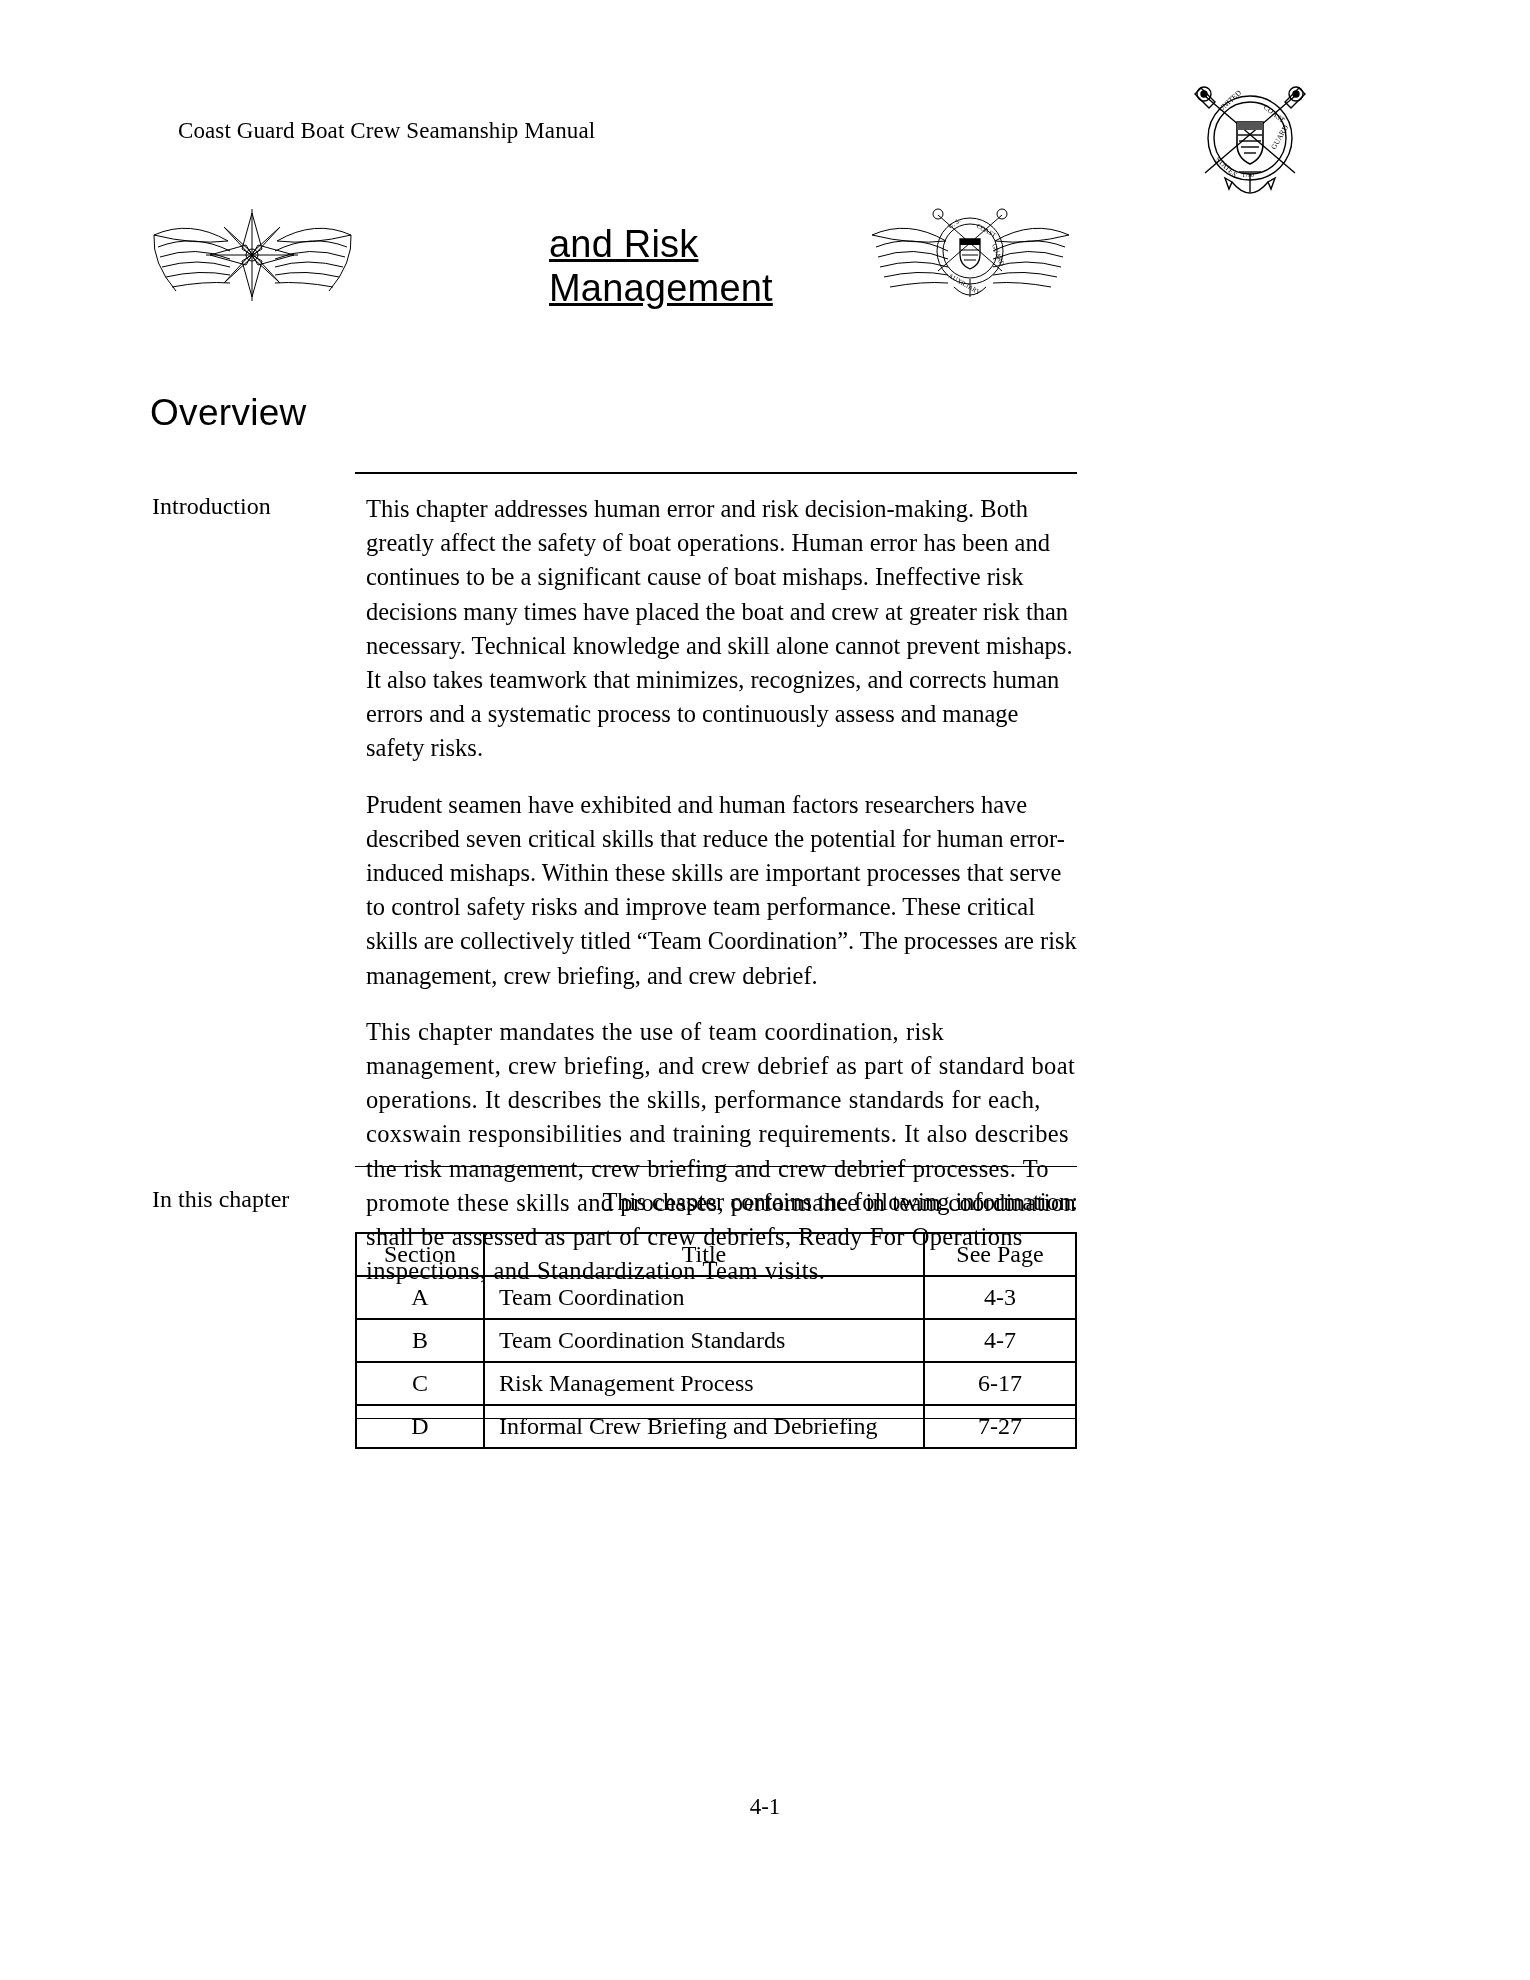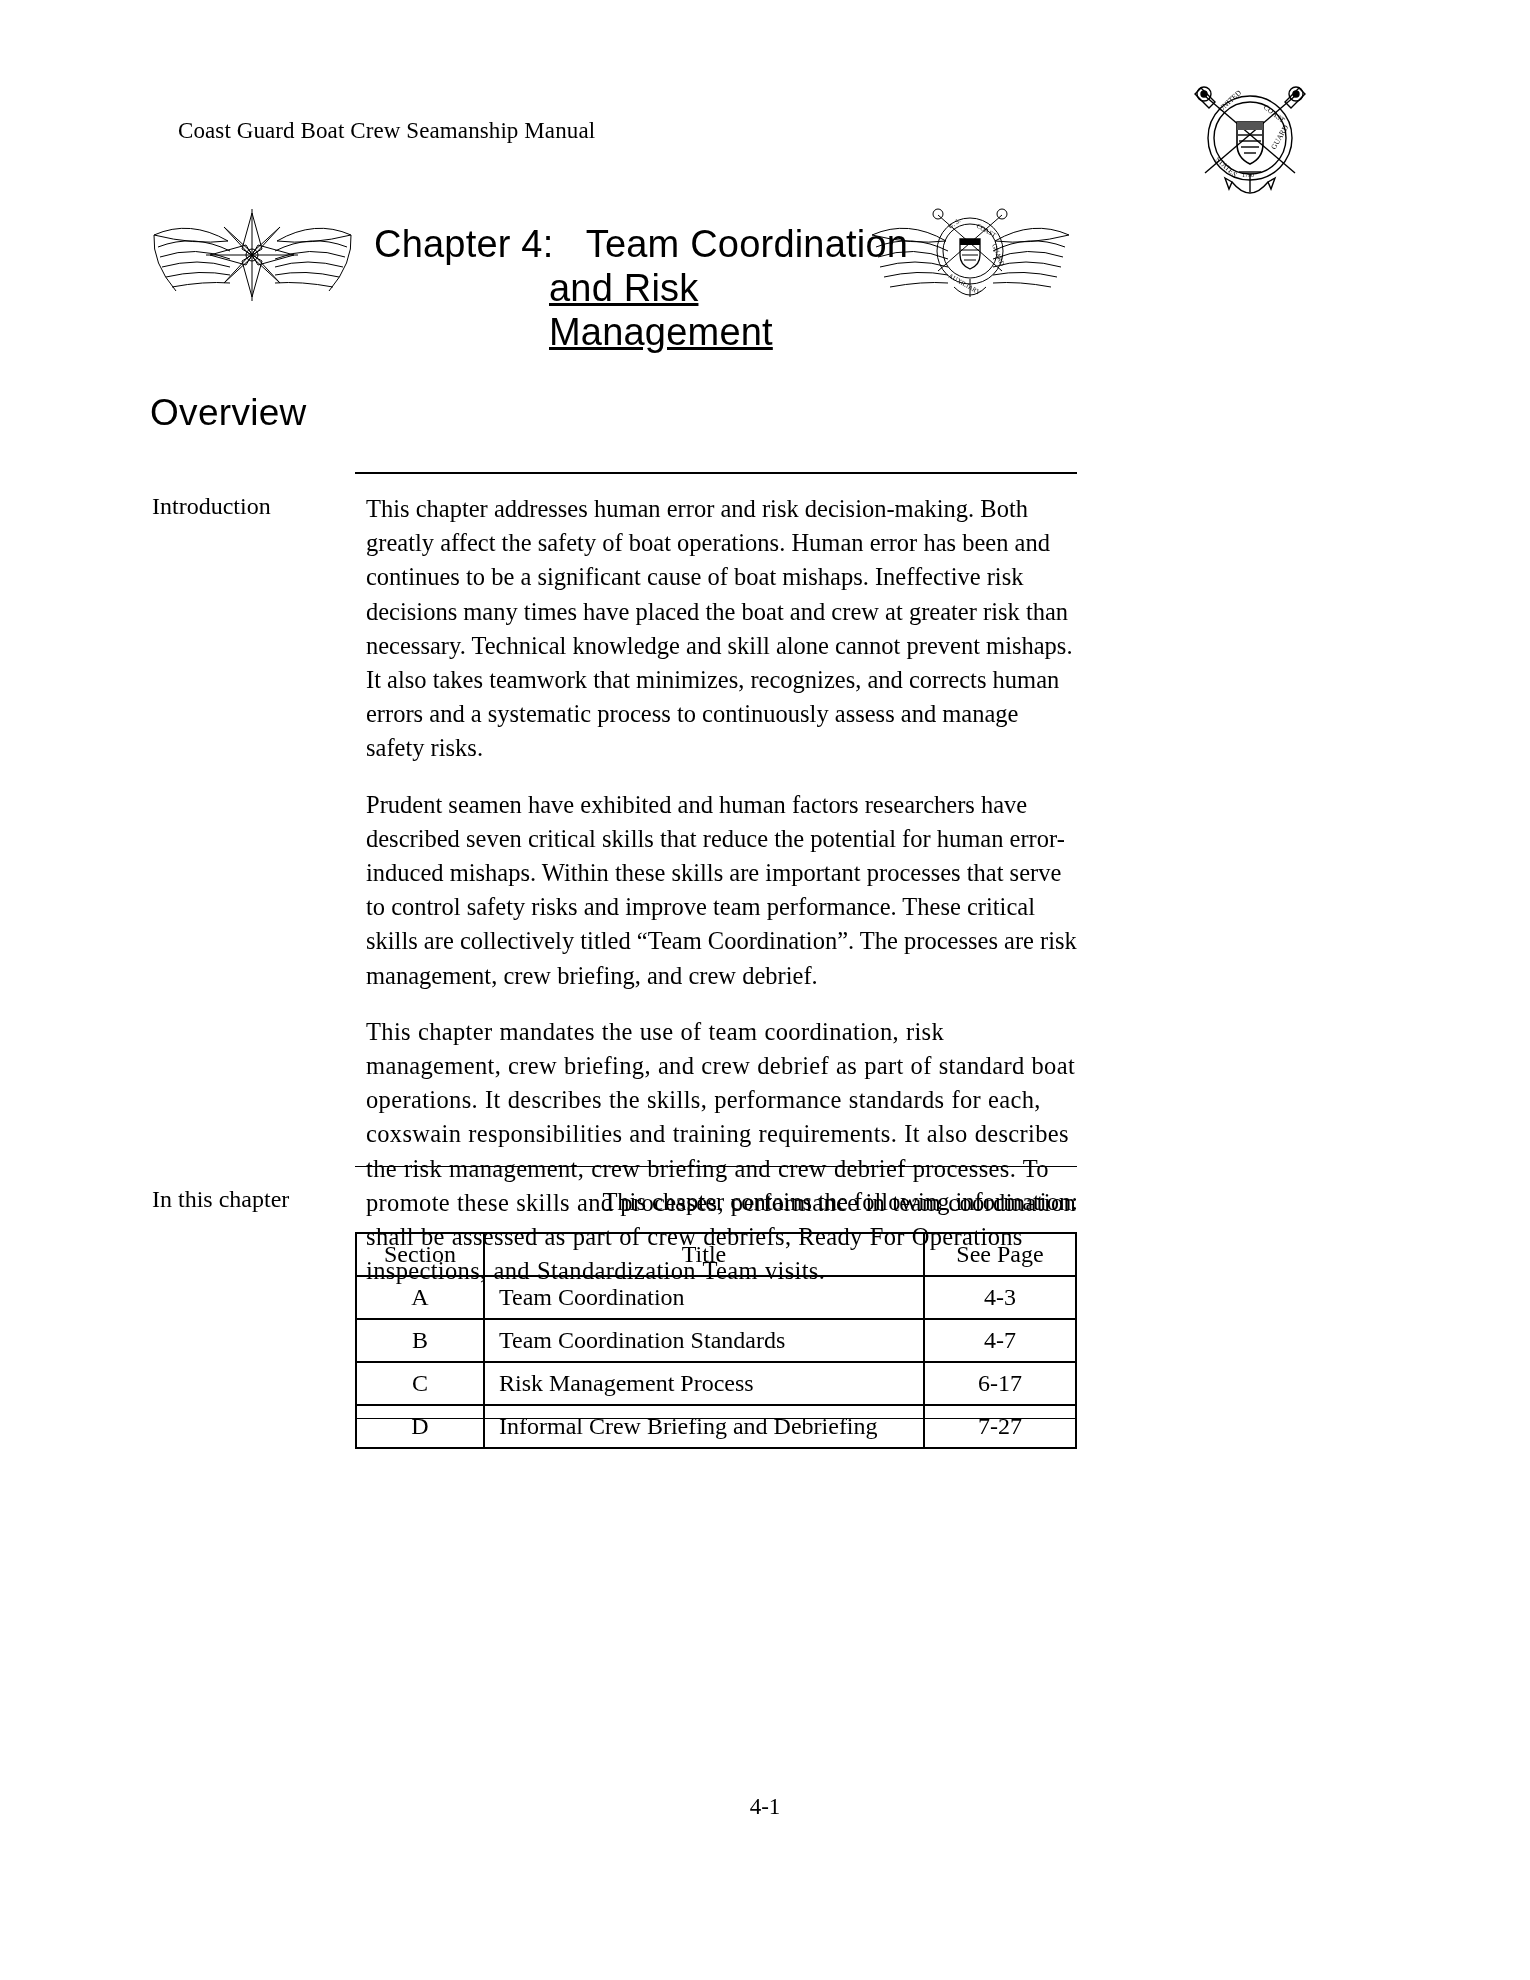--- a/index.html
+++ b/index.html
@@ -276,24 +276,20 @@
       <g font-family="Liberation Serif, serif" font-size="6.5" fill="#000">
         <text x="82" y="24" transform="rotate(-34 82 24)">U. S.</text>
         <text x="108" y="22" transform="rotate(30 108 22)">COAST</text>
         <text x="124" y="40" transform="rotate(68 124 40)">GUARD</text>
         <text x="80" y="72" transform="rotate(30 80 72)">AUXILIARY</text>
       </g>
     </svg>
   </div>
 
   <div class="chapter-title">
-    <span class="line1">
-      <span class="label">Chapter 4:</span>
-      &nbsp;&nbsp;<span>Team Coordination</span>
-    </span>
     <span class="rest">and Risk</span>
     <span class="rest">Management</span>
   </div>
 
   <div class="overview-heading">Overview</div>
 
   <div class="rule rule-top"></div>
   <div class="rule rule-middle"></div>
   <div class="rule rule-bottom"></div>
 

